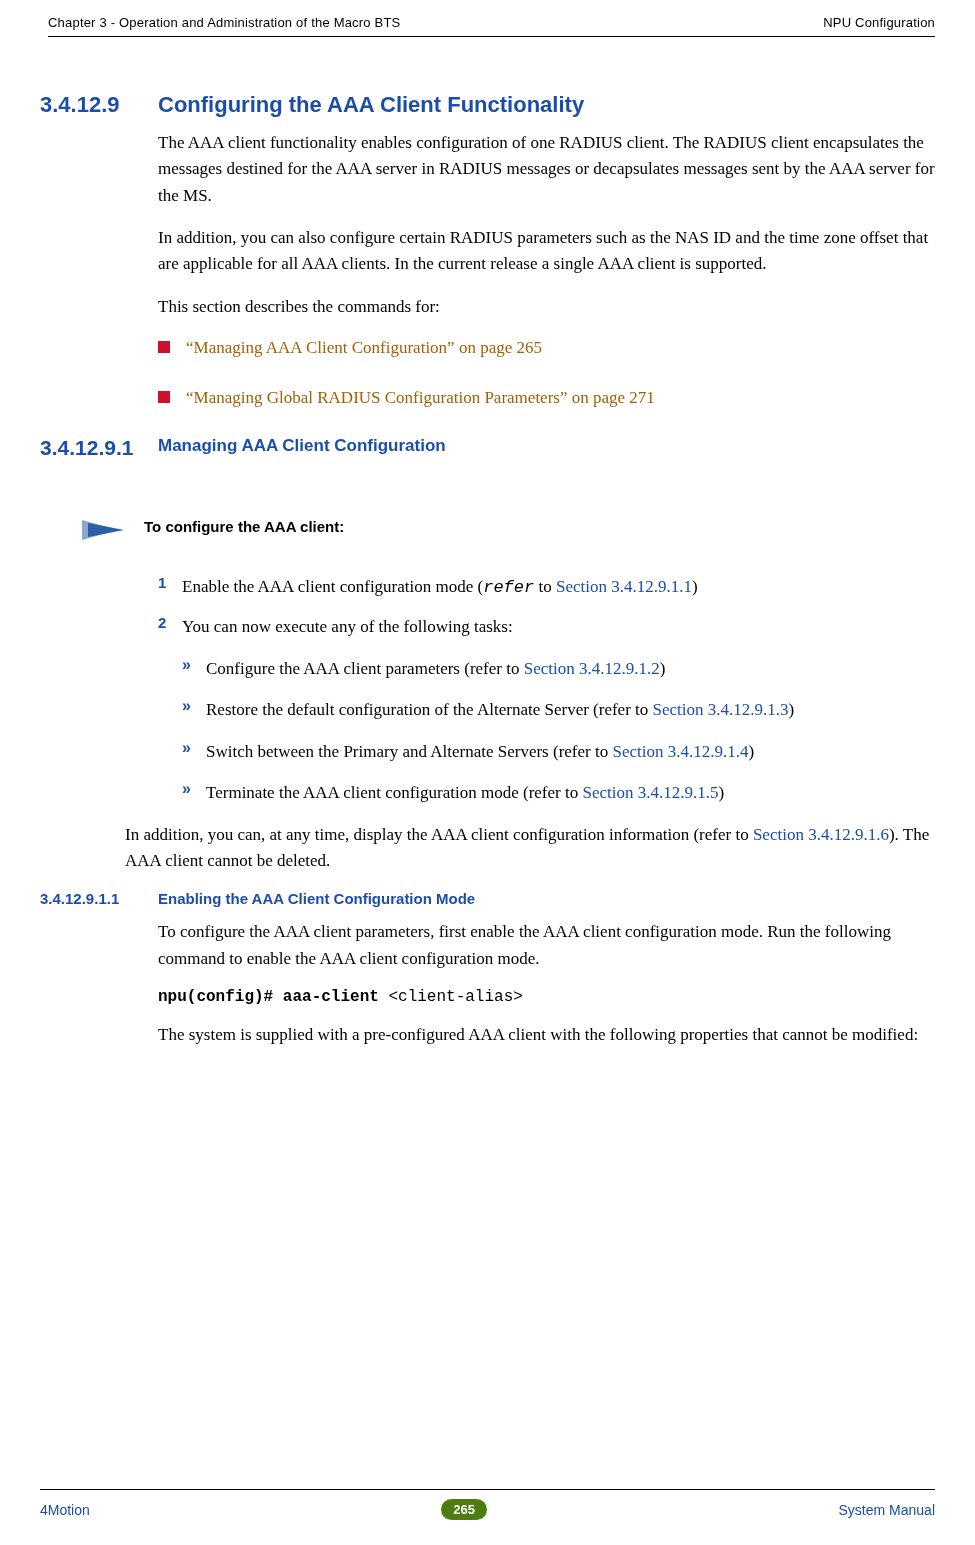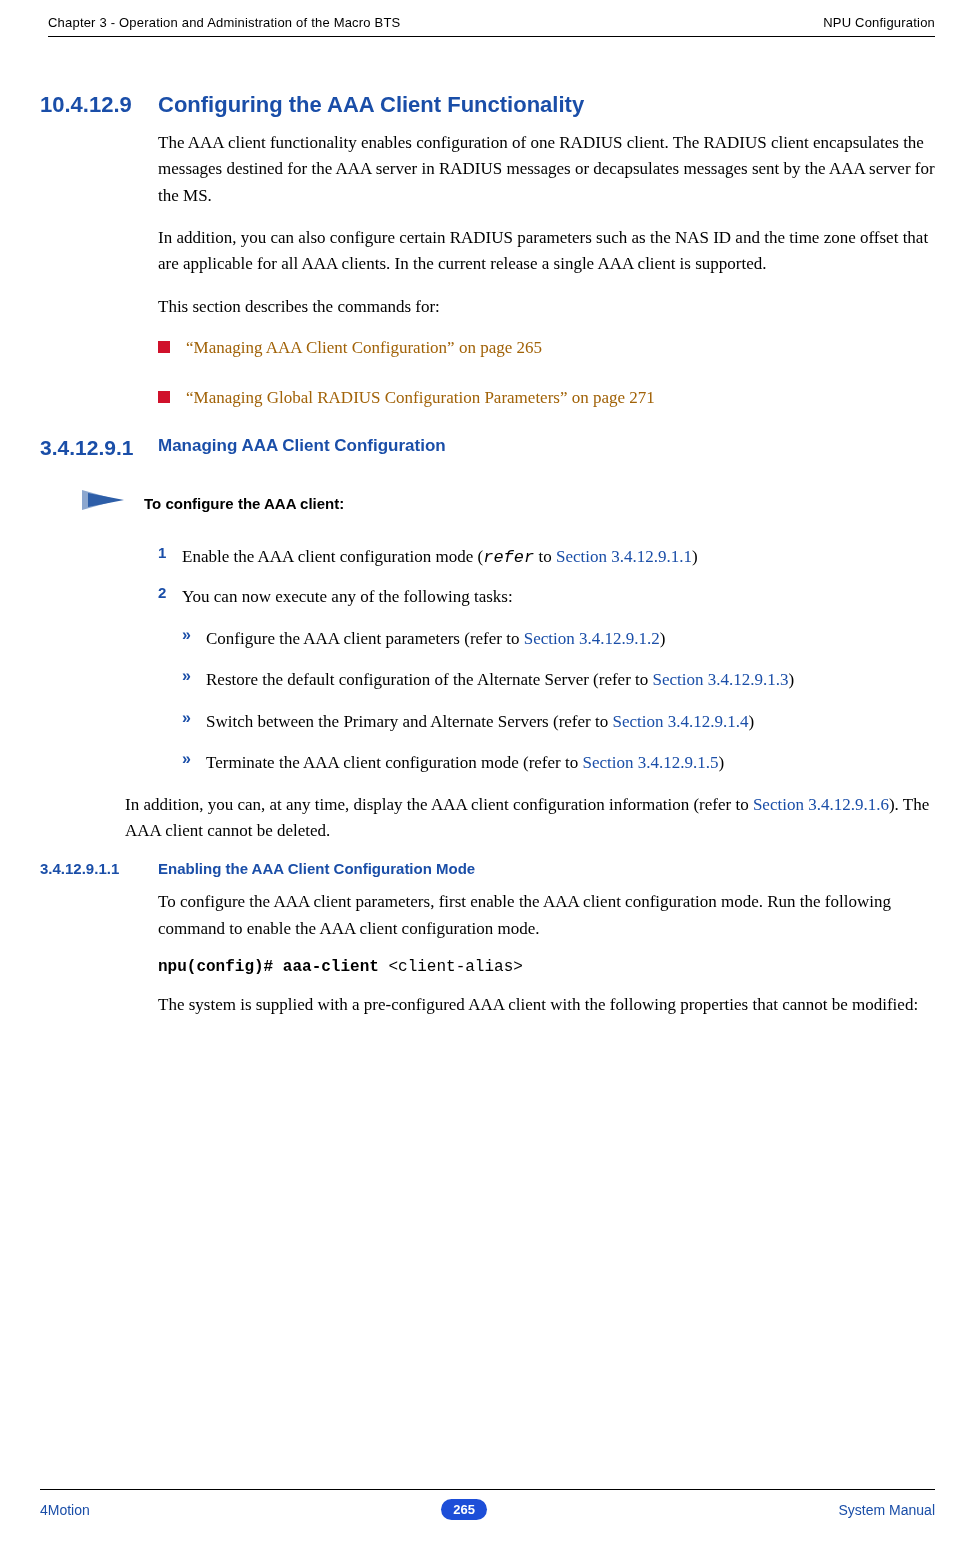--- a/index.html
+++ b/index.html
@@ -84,22 +84,22 @@
     margin-right: 16px;
     flex-shrink: 0;
   }
   .bullet-text {
     font-size: 17px;
     color: #a16207;
     line-height: 1.4;
   }
   .procedure-row {
     display: flex;
-    align-items: flex-end;
-    margin-top: 28px;
+    align-items: flex-start;
+    margin-top: 58px;
     margin-bottom: 32px;
     margin-left: 40px;
   }
   .arrow-svg {
     width: 48px;
     height: 24px;
     margin-right: 16px;
     flex-shrink: 0;
   }
   .procedure-title {
@@ -166,41 +166,41 @@
     padding-top: 9px;
     display: flex;
     justify-content: space-between;
     align-items: center;
     font-family: Arial, Helvetica, sans-serif;
     font-size: 14px;
     color: #1a4ea8;
     gap: 36px;
   }
   .page-badge {
-    background: #1d4ed8;
+    background: #4d7c0f;
     color: #fff;
     border-radius: 12px;
     padding: 3px 12px;
     font-weight: bold;
     font-size: 13px;
     font-family: Arial, Helvetica, sans-serif;
   }
 </style>
 </head>
 <body>
 
 <div class="page">
 
   <div class="header-line">
     <span>Chapter 3 - Operation and Administration of the Macro BTS</span>
     <span>NPU Configuration</span>
   </div>
 
   <div class="section-row">
-    <div class="section-num">10.4.12.9</div>
+    <div class="section-num">3.4.12.9</div>
     <div class="section-title">Configuring the AAA Client Functionality</div>
   </div>
 
   <div class="body-block">
     <p class="para">The AAA client functionality enables configuration of one RADIUS client. The RADIUS client encapsulates the messages destined for the AAA server in RADIUS messages or decapsulates messages sent by the AAA server for the MS.</p>
     <p class="para">In addition, you can also configure certain RADIUS parameters such as the NAS ID and the time zone offset that are applicable for all AAA clients. In the current release a single AAA client is supported.</p>
     <p class="para">This section describes the commands for:</p>
 
     <div class="bullet-row">
       <div class="bullet-sq"></div>

